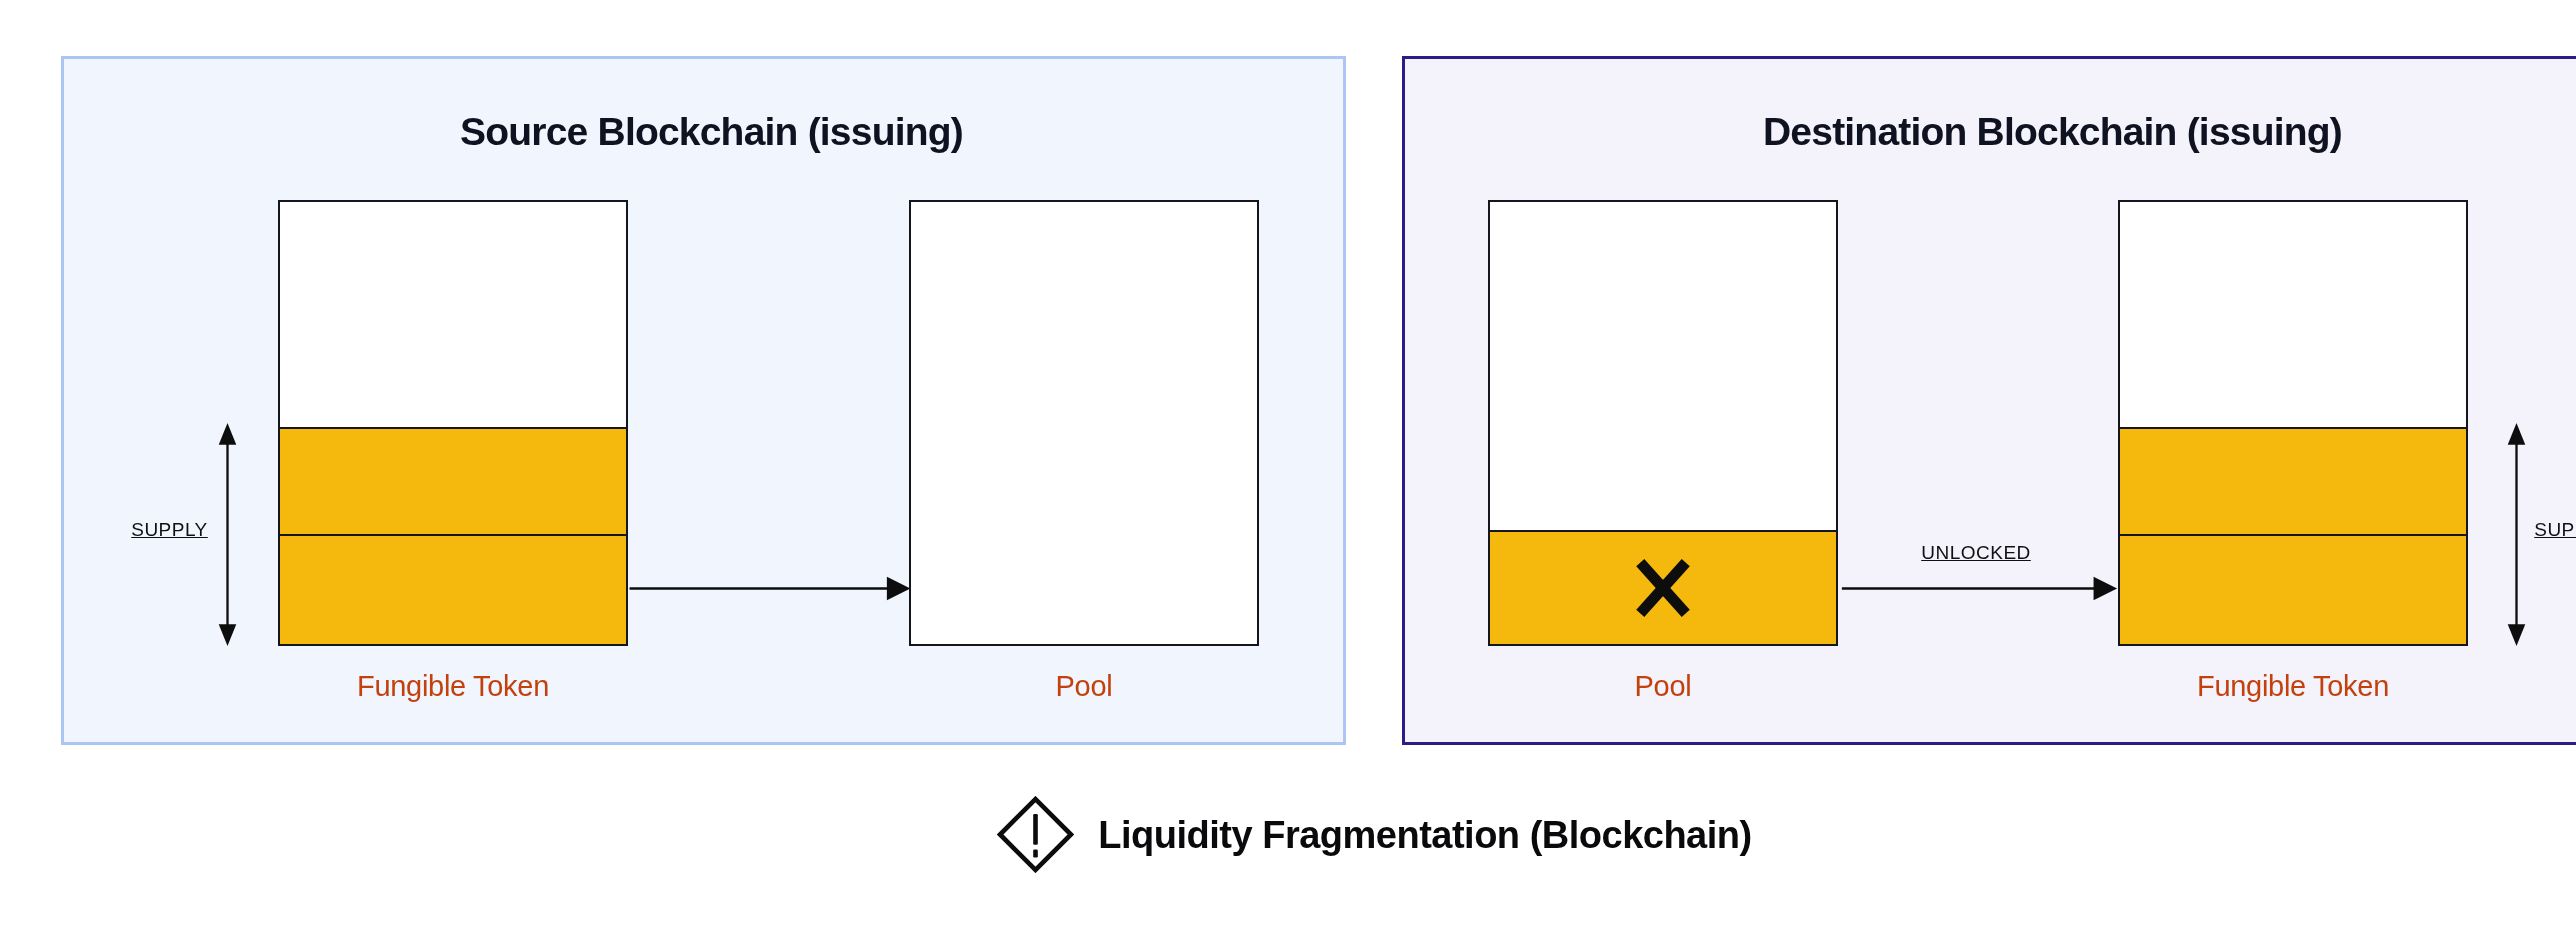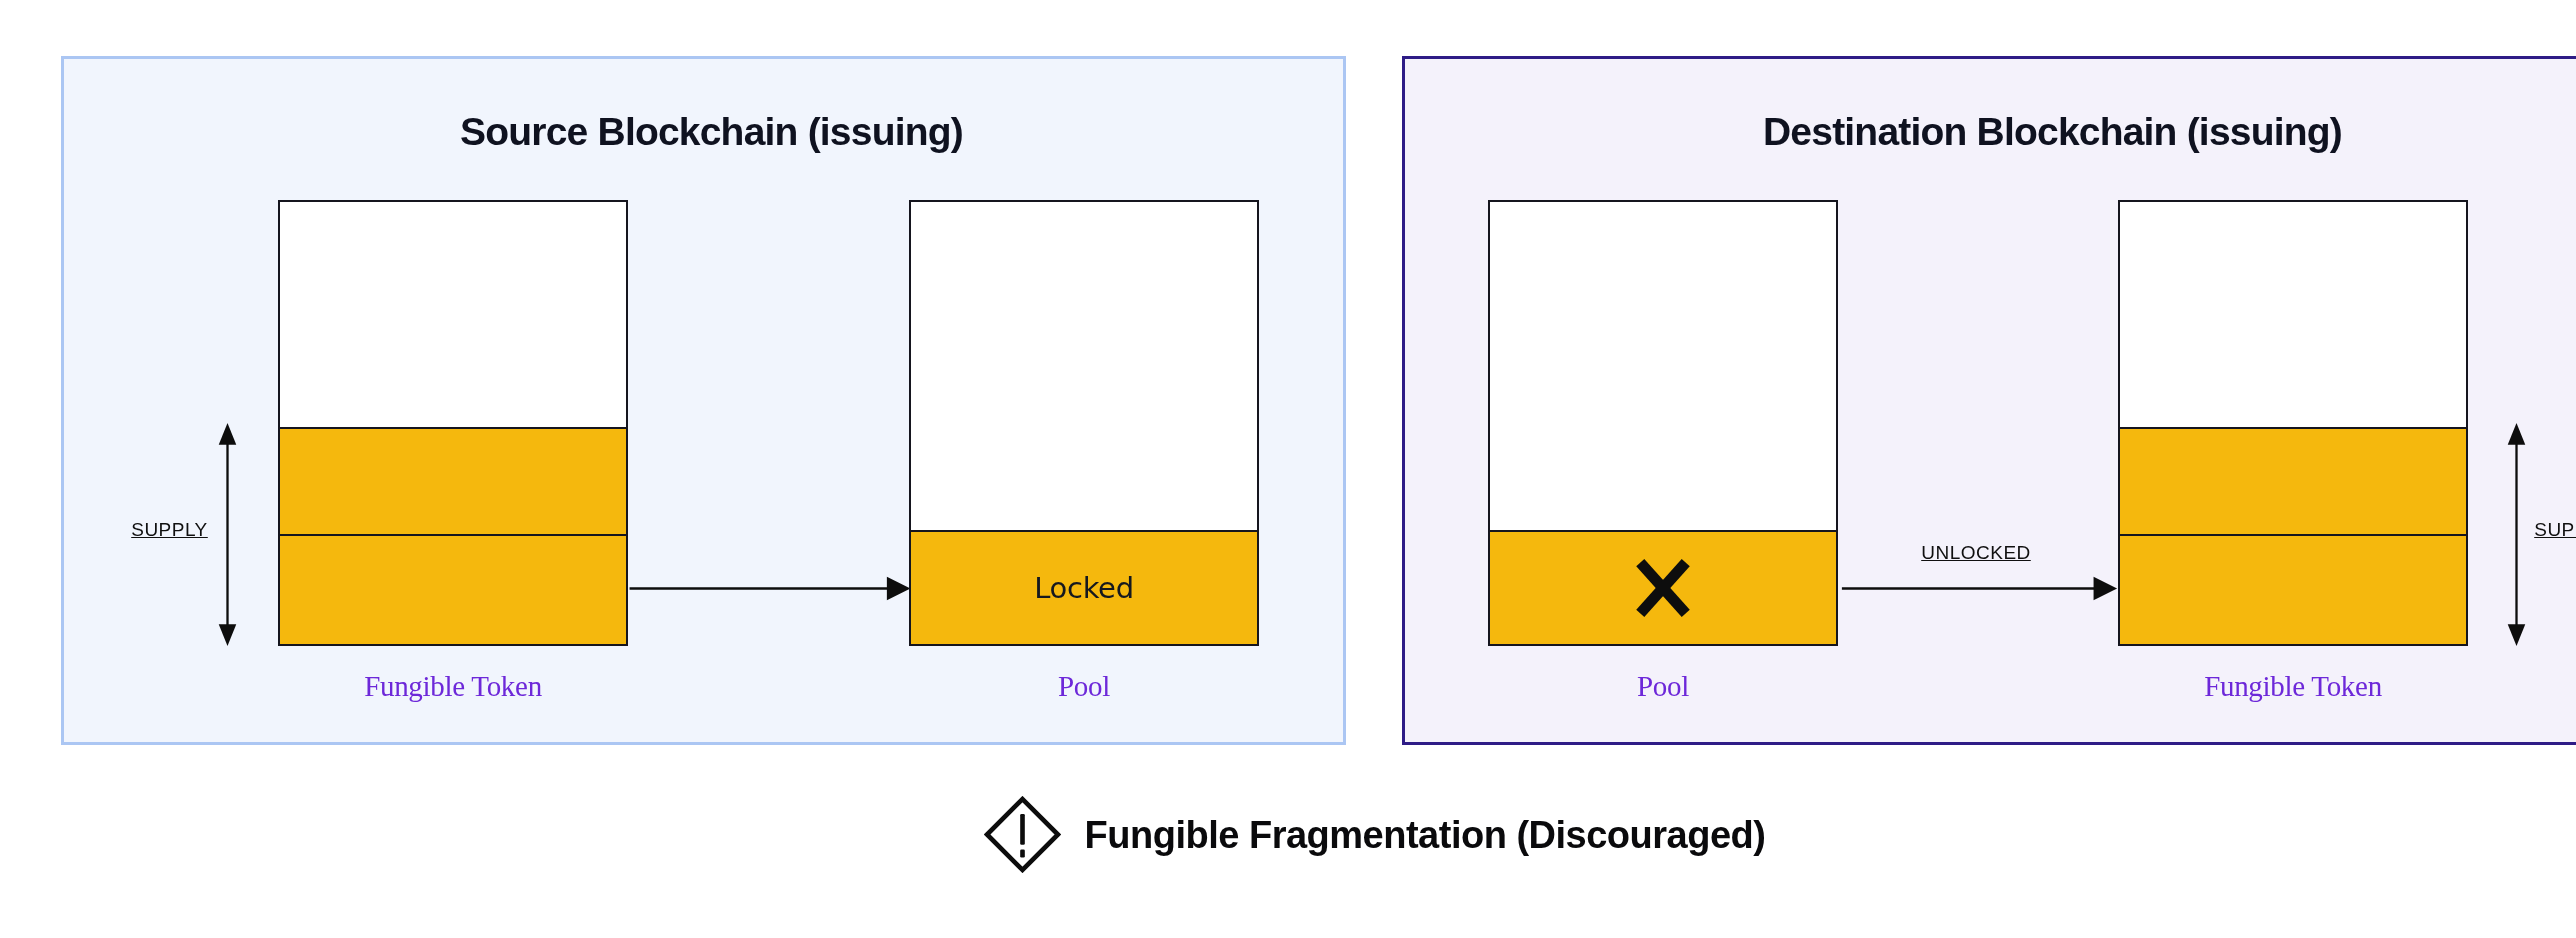--- a/index.html
+++ b/index.html
@@ -21,22 +21,22 @@
   }
   .seg{box-sizing:border-box;width:100%;}
   .seg-white-tall{height:225px;background:#ffffff;}
   .seg-white-taller{height:328px;background:#ffffff;}
   .seg-yellow-a{height:107px;background:#F5B80D;border-top:2.1px solid #15151E;}
   .seg-yellow-b{height:110px;background:#F5B80D;border-top:2.1px solid #15151E;}
   .seg-yellow-pool{height:114px;background:#F5B80D;border-top:2.1px solid #15151E;
     display:flex;align-items:center;justify-content:center;}
   .bar-label{
     position:absolute;top:611px;width:350px;text-align:center;
-    font-family:Liberation Serif, serif;font-size:29px;line-height:33px;
-    font-weight:400;color:#6d28d9;letter-spacing:-0.3px;
+    font-family:Liberation Sans, sans-serif;font-size:29px;line-height:33px;
+    font-weight:400;color:#c2410c;letter-spacing:-0.3px;
   }
   .locked-text{
     font-family:"DejaVu Sans",sans-serif;font-size:29px;font-weight:400;
     color:#15181F;letter-spacing:-0.3px;
   }
   .small-caps-label{
     position:absolute;width:155px;text-align:center;
     font-size:19px;line-height:21.6px;font-weight:400;color:#101010;letter-spacing:0.5px;text-decoration:underline;
   }
   .svg-abs{position:absolute;display:block;}
@@ -70,23 +70,20 @@
       <div class="seg seg-yellow-b"></div>
     </div>
 
     <svg class="svg-abs" style="left:565px;top:509px;" width="282" height="41" viewBox="0 0 548 80">
       <line x1="0" y1="40" x2="506" y2="40" stroke="#0D0D0D" stroke-width="4.5"></line>
       <polygon points="548,40 502,17 502,63" fill="#0D0D0D"></polygon>
     </svg>
 
     <div class="bar" style="left:845px;">
       <div class="seg seg-white-taller"></div>
-      <div class="seg seg-yellow-pool">
-        <span class="locked-text">Locked</span>
-      </div>
     </div>
 
     <div class="bar-label" style="left:214px;">Fungible Token</div>
     <div class="bar-label" style="left:845px;">Pool</div>
   </section>
 
   <section class="panel panel-destination">
 
     <h2 class="panel-title">Destination Blockchain (issuing)</h2>
 
@@ -122,17 +119,17 @@
     <div class="bar-label" style="left:83px;">Pool</div>
     <div class="bar-label" style="left:713px;">Fungible Token</div>
   </section>
 
   <div class="caption">
     <svg width="77" height="77" viewBox="0 0 150 150">
       <polygon points="75,6 144,75 75,144 6,75" fill="none" stroke="#0C0C0C" stroke-width="9" stroke-linejoin="miter"></polygon>
       <rect x="70.5" y="35" width="9" height="60" rx="2.5" fill="#0C0C0C"></rect>
       <rect x="70.5" y="104" width="9" height="16" rx="2.5" fill="#0C0C0C"></rect>
     </svg>
-    <span class="caption-text">Fungible Fragmentation (Discouraged)</span>
+    <span class="caption-text">Liquidity Fragmentation (Blockchain)</span>
   </div>
 
 </div>
 
 
 </body></html>

